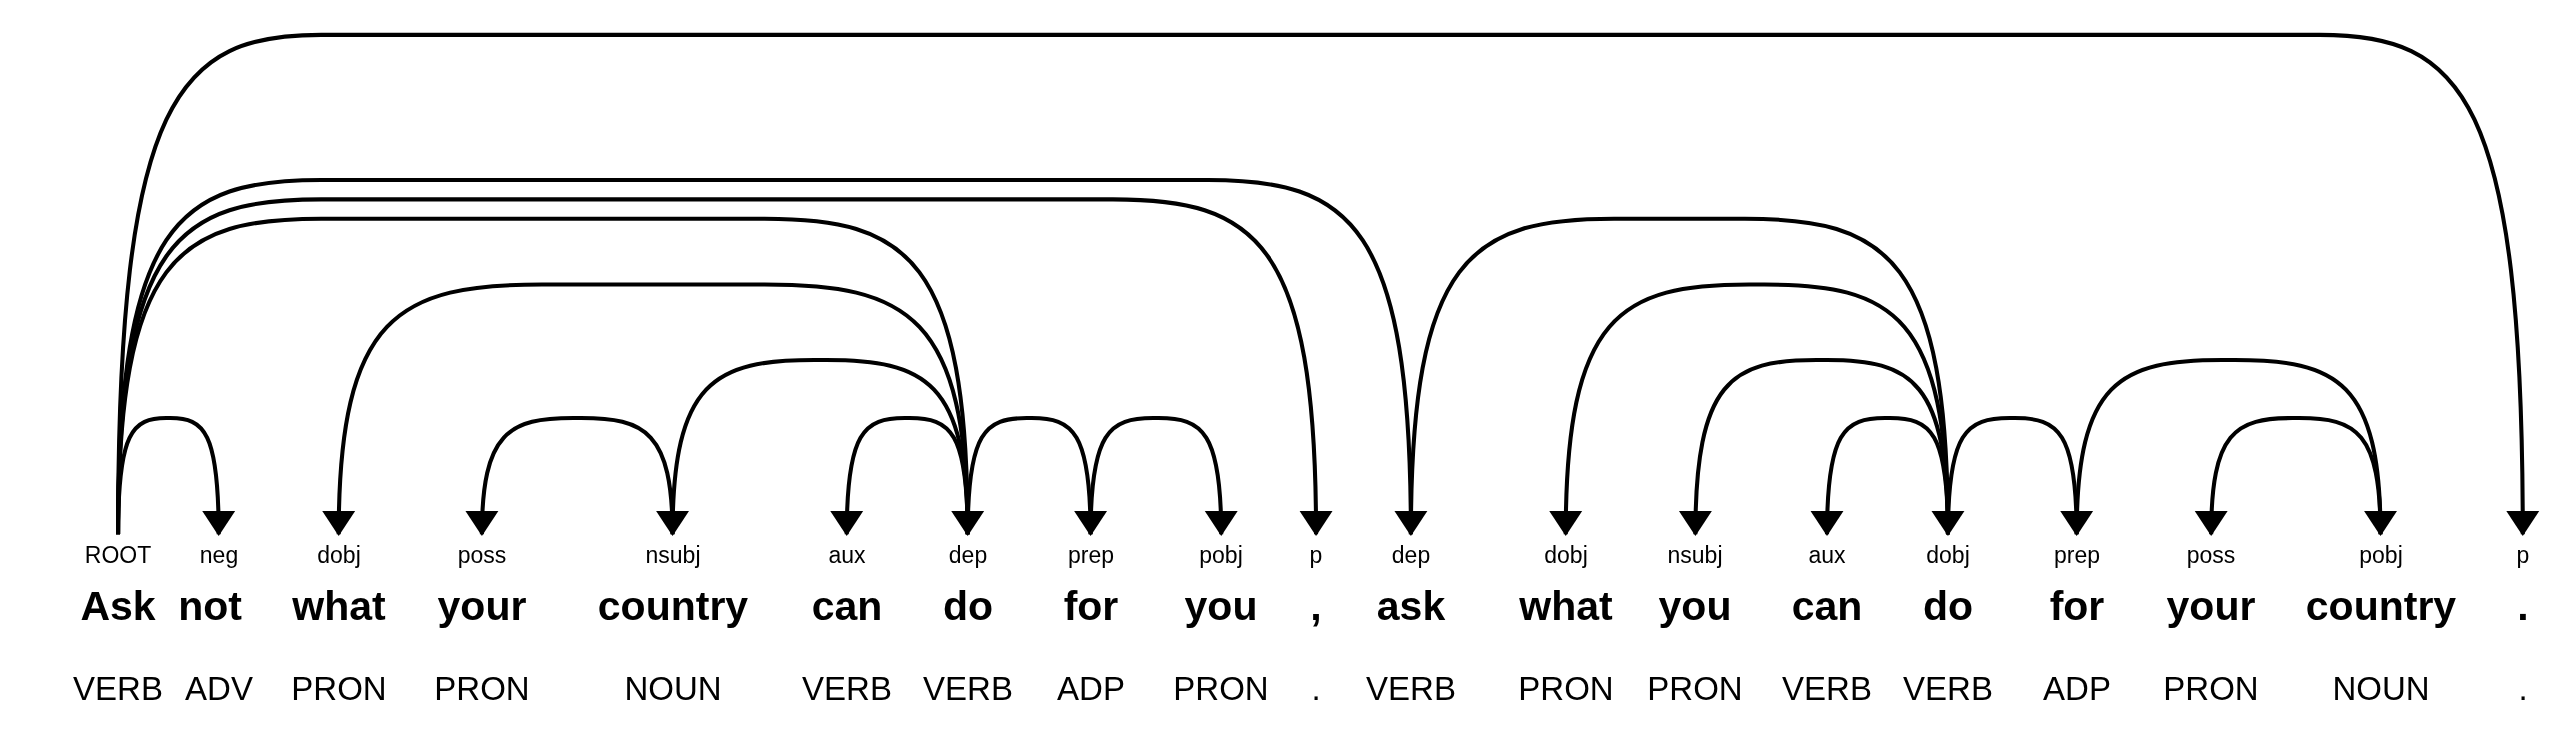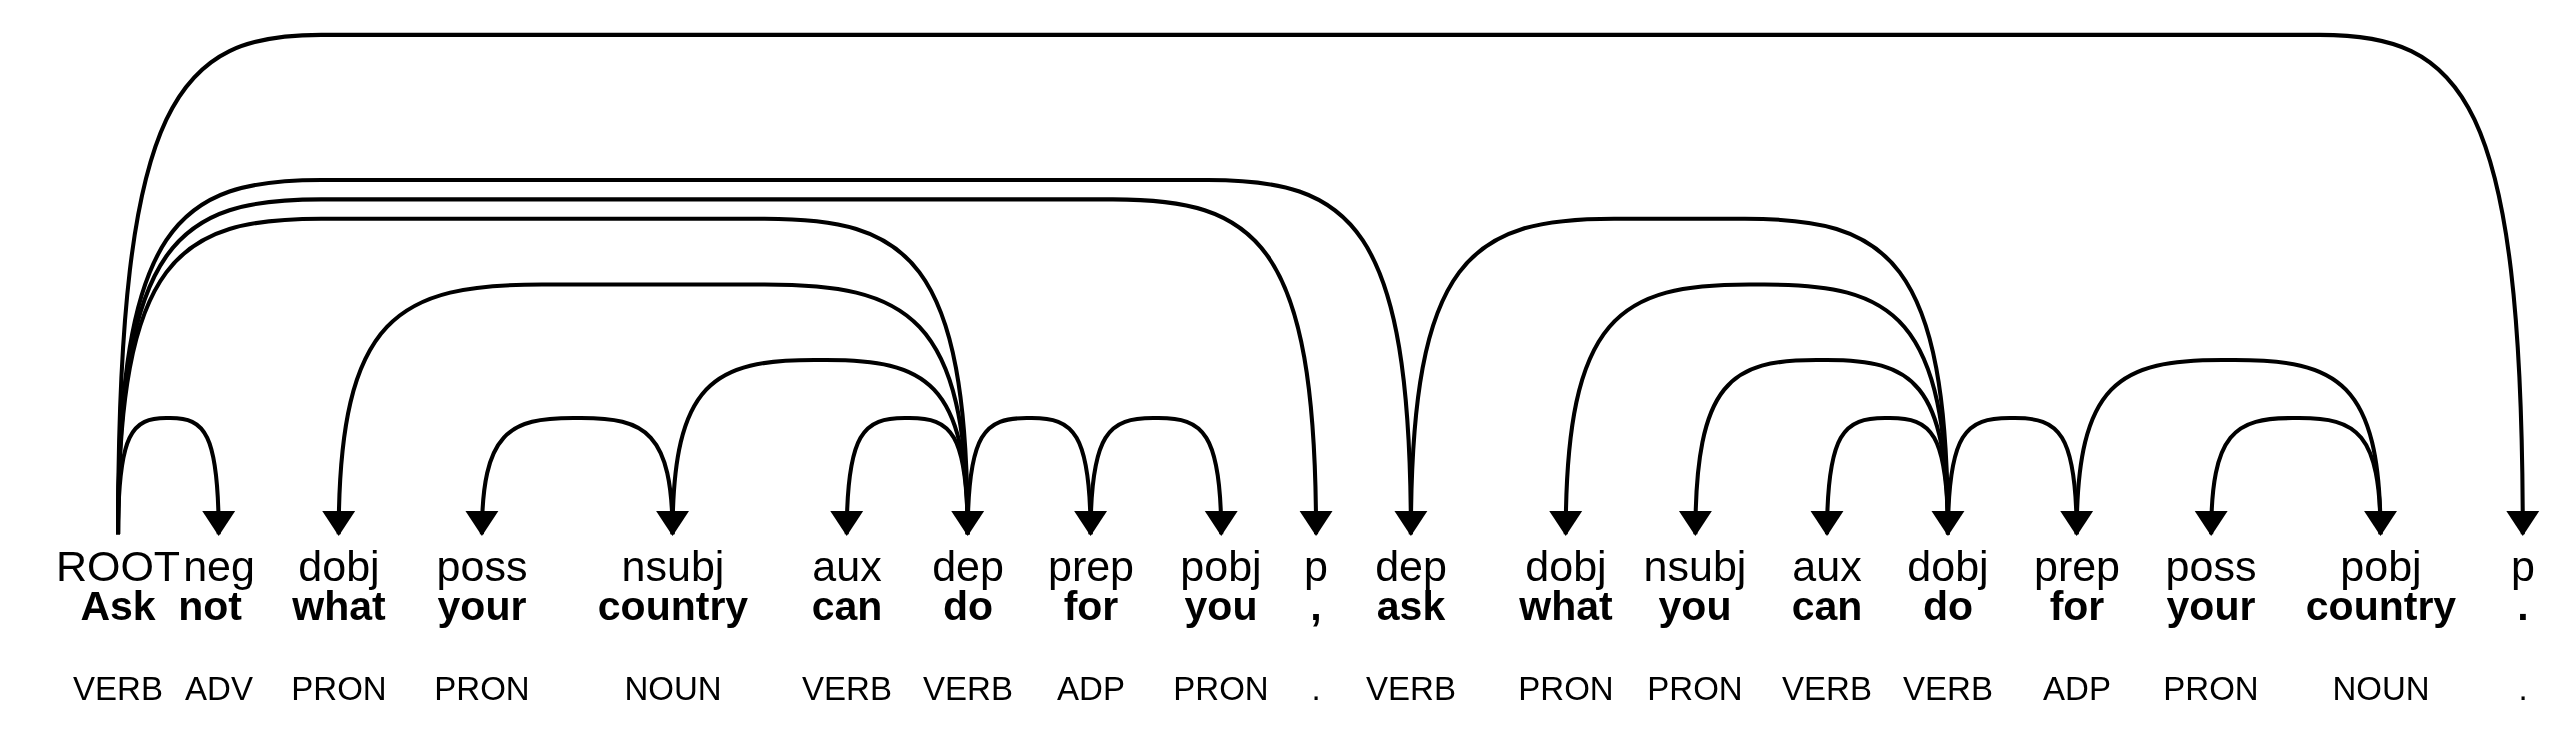--- a/index.html
+++ b/index.html
@@ -31,21 +31,21 @@
   }
   .token-col {
     position: absolute;
     transform: translateX(-50%);
     text-align: center;
     white-space: nowrap;
   }
   .dep-label {
     position: absolute;
     top: 542px;
-    font-size: 43px;
+    font-size: 23px;
     font-weight: 400;
     color: #000000;
     letter-spacing: 0px;
   }
   .token-word {
     position: absolute;
     top: 583px;
     font-size: 41px;
     font-weight: 700;
     color: #000000;

